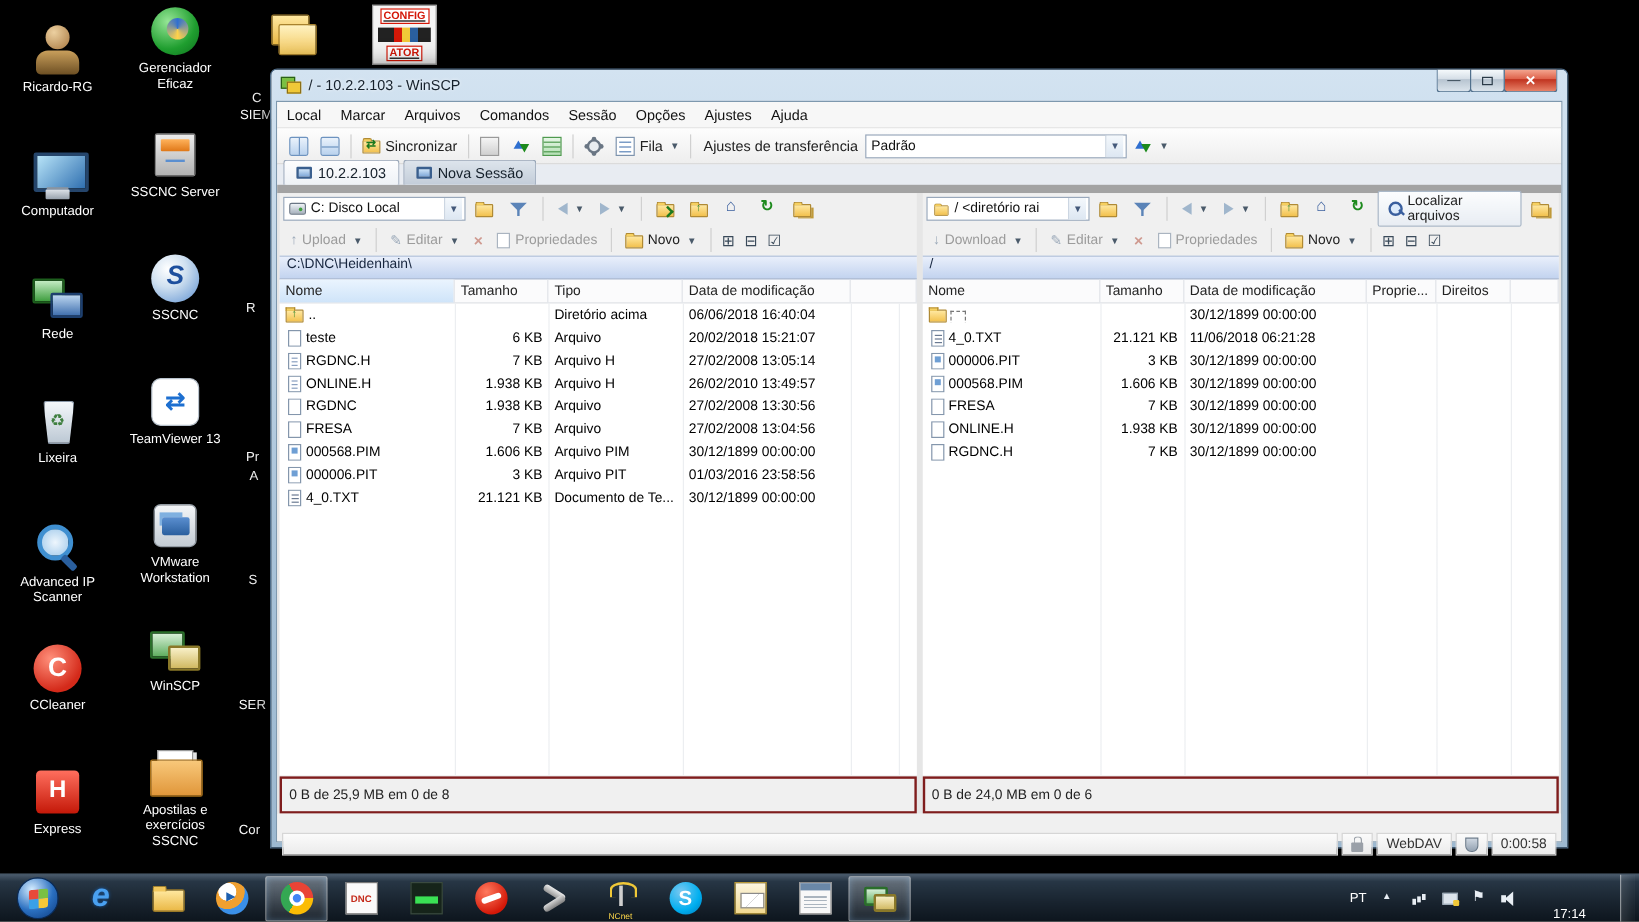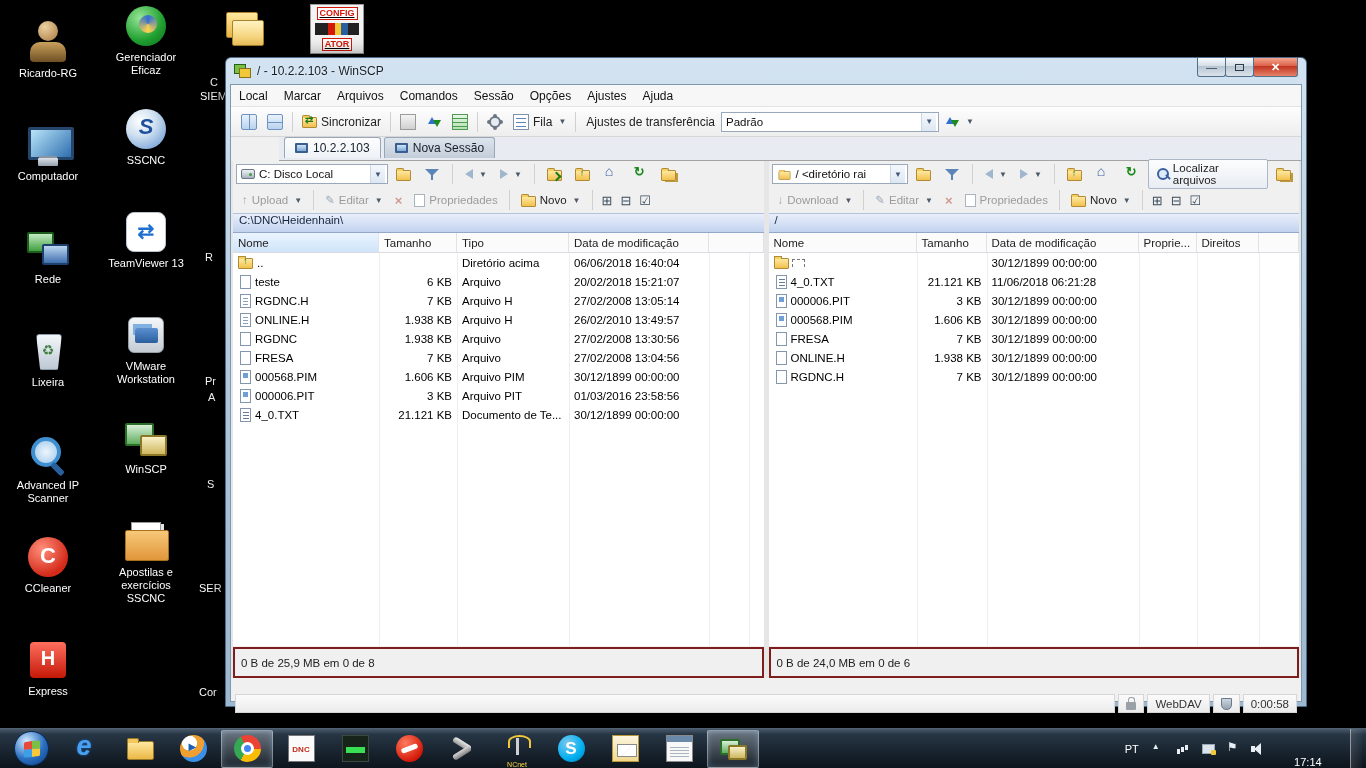--- a/index.html
+++ b/index.html
@@ -93,21 +93,21 @@
   .ic-grid-green { background:linear-gradient(#e6f6e6,#b4e0b4); border:1px solid #4e9a4e; }
   .ic-grid-green::after{content:"";position:absolute;left:0;right:0;top:7px;height:1px;background:#4e9a4e;box-shadow:0 -4px 0 #4e9a4e,0 4px 0 #4e9a4e;}
   .ic-gear { width:12px; height:12px; margin:2px; border:2px solid #6a7684; border-radius:50%; background:#e8ecf0;
     box-shadow:0 -6px 0 -4px #6a7684,0 6px 0 -4px #6a7684,-6px 0 0 -4px #6a7684,6px 0 0 -4px #6a7684; }
   .ic-queue { background:#fff; border:1px solid #7d93ad; }
   .ic-queue::after{content:"";position:absolute;left:2px;right:2px;top:3px;height:1px;background:#5b84b8;box-shadow:0 4px 0 #5b84b8,0 8px 0 #5b84b8;}
   .combo { height:20px; background:#fff; border:1px solid #99a8bb; display:flex; align-items:center; padding:0 2px 0 4px; gap:4px; font-size:11.5px; color:#111; }
   .combo .arrow { margin-left:auto; font-size:8px; color:#44597a; border-left:1px solid #ccd6e2; padding:0 3px; align-self:stretch; display:flex; align-items:center; background:linear-gradient(#f4f8fc,#dde7f2); }
   .combo-transfer { width:218px; }
 
-  .tabbar { height:24px; background:#e8ecf2; border-bottom:1px solid #a3a3a3; display:flex; padding-left:5px; gap:3px; flex:none;margin-left:48px; }
+  .tabbar { height:24px; background:#e8ecf2; border-bottom:7px solid #a3a3a3; display:flex; align-items:flex-end; padding-left:5px; gap:3px; flex:none; }
   .tab { display:flex; align-items:center; gap:5px; padding:0 10px; font-size:12px; color:#15202b; height:21px;
     border:1px solid #98a6b8; border-bottom:none; border-radius:3px 3px 0 0; background:linear-gradient(#dde4ec,#c3cdd9); }
   .tab.active { background:linear-gradient(#fdfdfe,#eef2f6); }
   .ic-monitor { width:13px; height:10px; background:linear-gradient(#cfe4f8,#7fa8d8); border:2px solid #3a5f8e; border-radius:1px; flex:none; }
 
   .panes { flex:1; display:flex; min-height:0; background:#e6e6e6; padding:0 2px; }
   .pane { flex:1; display:flex; flex-direction:column; min-width:0; background:#f0f0f0; }
   .pane + .pane { margin-left:5px; }
   .pane-toolbar { height:26px; display:flex; align-items:center; padding:0 3px; gap:3px; font-size:11.5px; color:#222; flex:none; }
   .combo-drive { width:152px; }
@@ -273,20 +273,24 @@
     </div>
 
 </div>
 <div class="icon-col col2">
 
     <div class="desk-icon">
       <span class="dicon gerenciador-icon"></span>
       <span class="dlabel">Gerenciador Eficaz</span>
     </div>
 
+    <div class="desk-icon">
+      <span class="dicon sscnc-server-icon"></span>
+      <span class="dlabel">SSCNC Server</span>
+    </div>
 
     <div class="desk-icon">
       <span class="dicon sscnc-icon"></span>
       <span class="dlabel">SSCNC</span>
     </div>
 
     <div class="desk-icon">
       <span class="dicon teamviewer-icon"></span>
       <span class="dlabel">TeamViewer 13</span>
     </div>

